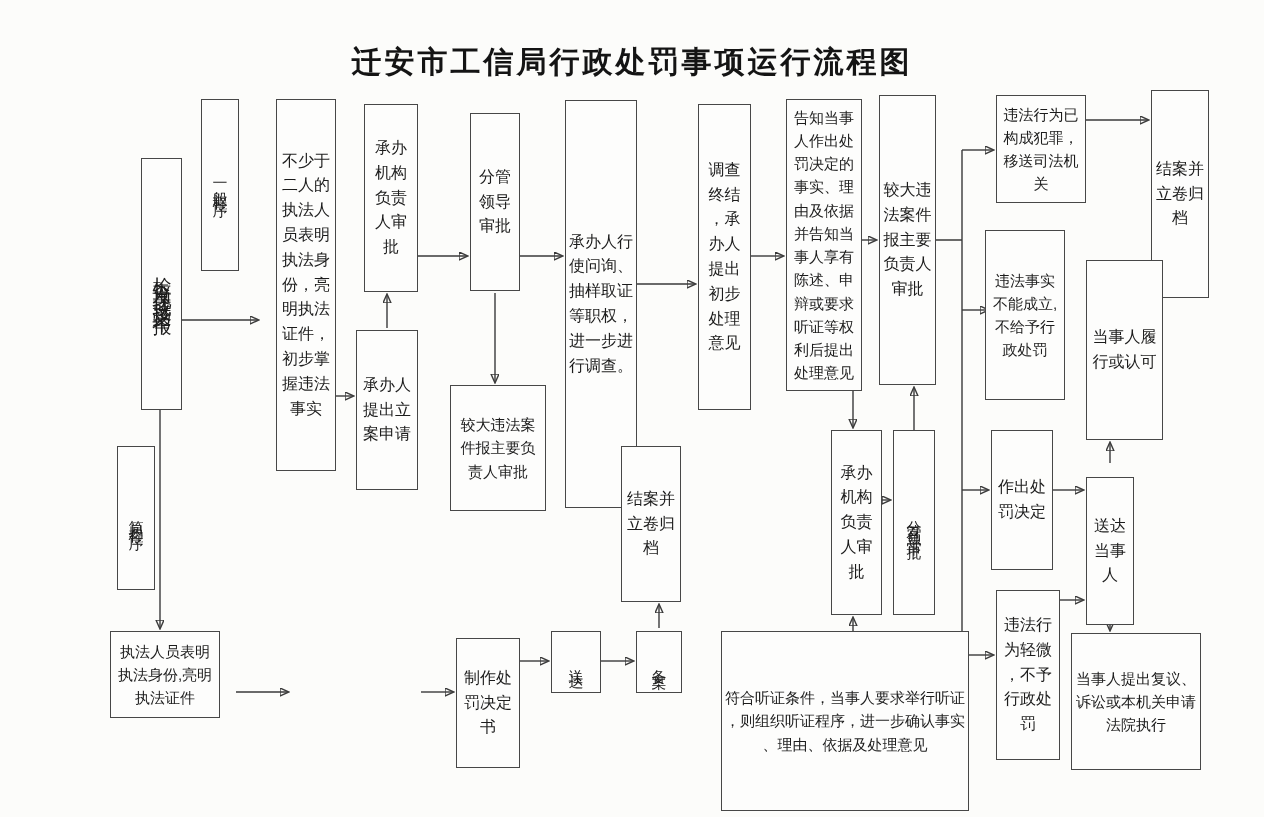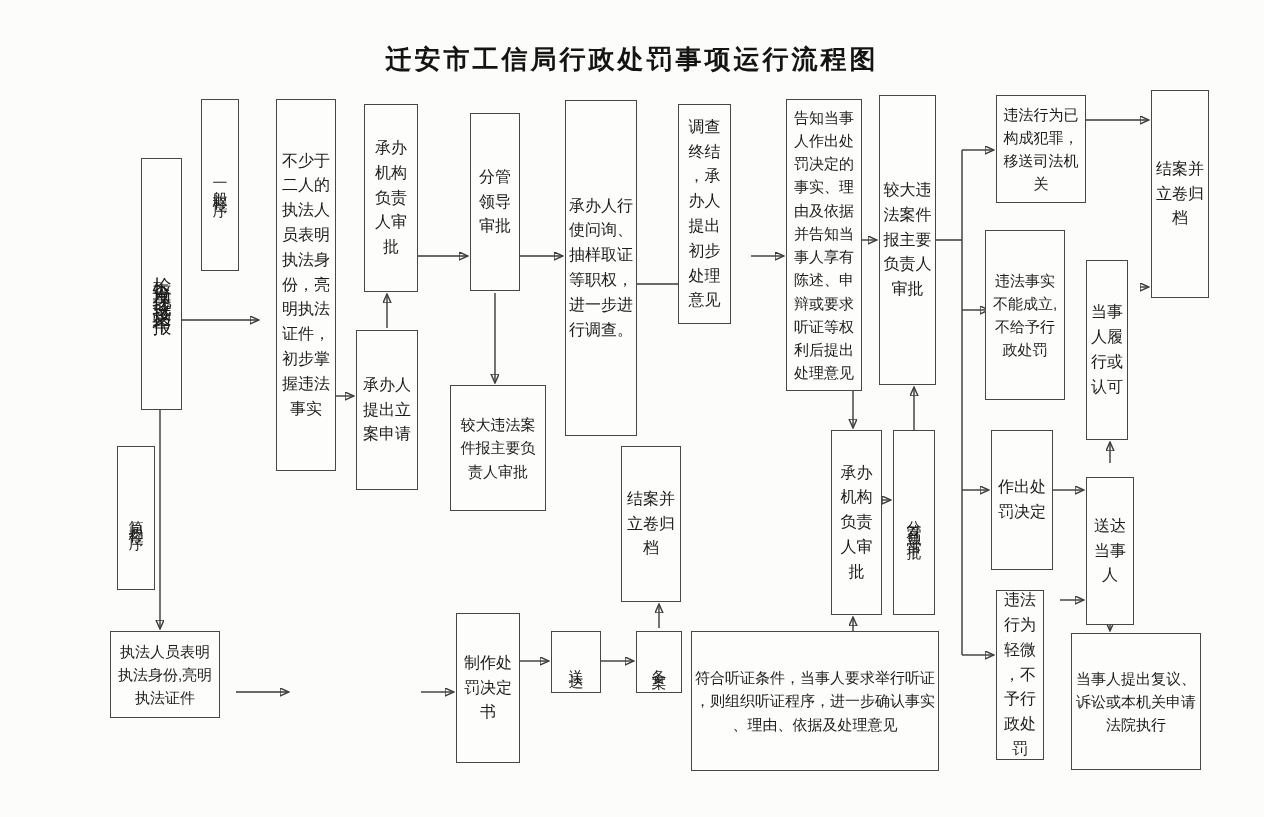--- a/index.html
+++ b/index.html
@@ -10,21 +10,21 @@
   .canvas{
     position:relative;
     width:1264px;height:817px;
     background:#fcfcfa;
     overflow:hidden;
     color:#1e1e1e;
   }
   .title{
     position:absolute;left:0;right:0;top:42px;
     text-align:center;
-    font-size:26px;font-weight:700;letter-spacing:3px;
+    font-size:30px;font-weight:700;letter-spacing:3px;
     color:#141414;
   }
   .node{
     position:absolute;
     box-sizing:border-box;
     border:1.5px solid #474747;
     background:#fdfdfc;
     display:flex;align-items:center;justify-content:center;
     text-align:center;
     font-size:15px;line-height:1.55;
@@ -100,37 +100,37 @@
     <line x1="853" y1="631" x2="853" y2="618" marker-end="url(#ah)"></line>
   </svg>
 
   <div class="node vtext big" style="left:141px;top:158px;width:41px;height:252px">检查发现或接受举报</div>
   <div class="node vtext" style="left:201px;top:99px;width:38px;height:172px">一般程序</div>
   <div class="node f16" style="left:276px;top:99px;width:60px;height:372px">不少于二人的执法人员表明执法身份，亮明执法证件，初步掌握违法事实</div>
   <div class="node f16" style="left:356px;top:330px;width:62px;height:160px">承办人提出立案申请</div>
   <div class="node f16" style="left:364px;top:104px;width:54px;height:188px">承办机构负责人审批</div>
   <div class="node f16" style="left:470px;top:113px;width:50px;height:178px">分管领导审批</div>
   <div class="node" style="left:450px;top:385px;width:96px;height:126px">较大违法案件报主要负责人审批</div>
-  <div class="node f16" style="left:565px;top:100px;width:72px;height:336px">承办人行使问询、抽样取证等职权，进一步进行调查。</div>
-  <div class="node f16" style="left:678px;top:104px;width:53px;height:220px">调查终结，承办人提出初步处理意见</div>
+  <div class="node f16" style="left:565px;top:100px;width:72px;height:408px">承办人行使问询、抽样取证等职权，进一步进行调查。</div>
+  <div class="node f16" style="left:698px;top:104px;width:53px;height:306px">调查终结，承办人提出初步处理意见</div>
   <div class="node" style="left:786px;top:99px;width:76px;height:292px">告知当事人作出处罚决定的事实、理由及依据并告知当事人享有陈述、申辩或要求听证等权利后提出处理意见</div>
   <div class="node f16" style="left:879px;top:95px;width:57px;height:290px">较大违法案件报主要负责人审批</div>
 
   <div class="node" style="left:996px;top:95px;width:90px;height:108px">违法行为已构成犯罪，移送司法机关</div>
   <div class="node f16" style="left:1151px;top:90px;width:58px;height:208px">结案并立卷归档</div>
   <div class="node" style="left:985px;top:230px;width:80px;height:170px">违法事实不能成立,不给予行政处罚</div>
-  <div class="node f16" style="left:1086px;top:260px;width:42px;height:180px">当事人履行或认可</div>
+  <div class="node f16" style="left:1086px;top:260px;width:77px;height:180px">当事人履行或认可</div>
   <div class="node f16" style="left:831px;top:430px;width:51px;height:185px">承办机构负责人审批</div>
   <div class="node vtext" style="left:893px;top:430px;width:42px;height:185px">分管领导审批</div>
   <div class="node f16" style="left:991px;top:430px;width:62px;height:140px">作出处罚决定</div>
   <div class="node f16" style="left:1086px;top:477px;width:48px;height:148px">送达当事人</div>
-  <div class="node f16" style="left:996px;top:590px;width:48px;height:170px">违法行为轻微，不予行政处罚</div>
+  <div class="node f16" style="left:996px;top:590px;width:64px;height:170px">违法行为轻微，不予行政处罚</div>
   <div class="node" style="left:1071px;top:633px;width:130px;height:137px">当事人提出复议、诉讼或本机关申请法院执行</div>
 
   <div class="node vtext" style="left:117px;top:446px;width:38px;height:144px">简易程序</div>
   <div class="node" style="left:110px;top:631px;width:110px;height:87px">执法人员表明执法身份,亮明执法证件</div>
-  <div class="node f16" style="left:456px;top:613px;width:64px;height:150px">制作处罚决定书</div>
+  <div class="node f16" style="left:456px;top:638px;width:64px;height:130px">制作处罚决定书</div>
   <div class="node vtext" style="left:551px;top:631px;width:50px;height:62px">送达</div>
   <div class="node vtext" style="left:636px;top:631px;width:46px;height:62px">备案</div>
   <div class="node f16" style="left:621px;top:446px;width:60px;height:156px">结案并立卷归档</div>
-  <div class="node" style="left:691px;top:631px;width:248px;height:140px">符合听证条件，当事人要求举行听证，则组织听证程序，进一步确认事实、理由、依据及处理意见</div>
+  <div class="node" style="left:721px;top:631px;width:248px;height:180px">符合听证条件，当事人要求举行听证，则组织听证程序，进一步确认事实、理由、依据及处理意见</div>
 
 </div>
 
 </body></html>

